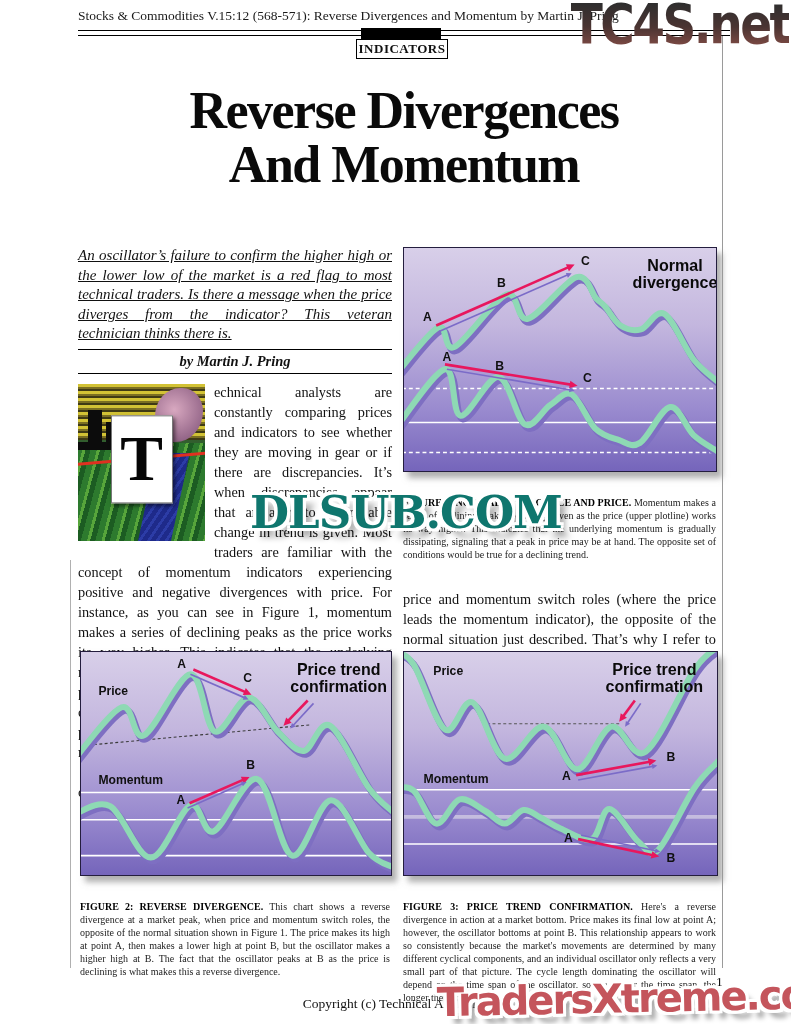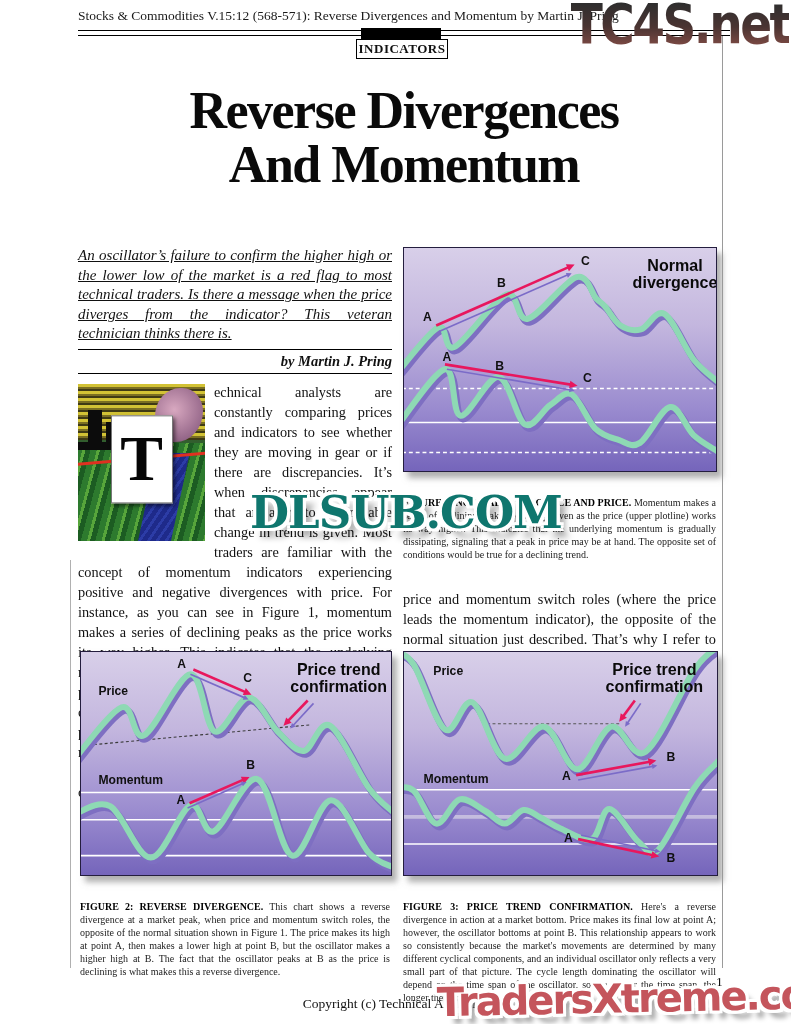--- a/index.html
+++ b/index.html
@@ -21,21 +21,21 @@
            letter-spacing:.5px;line-height:18px;}
 
   
   .title{position:absolute;left:78px;top:84px;width:652px;text-align:center;
          font-weight:bold;font-size:52px;line-height:1.04;letter-spacing:-1.5px;color:#0a0a0a;}
 
   
   .col-left{position:absolute;left:78px;top:246px;width:314px;}
   .col-right{position:absolute;left:403px;top:247px;width:313px;}
   .intro{font-style:italic;font-size:15px;line-height:1.3;text-align:justify;margin:0;text-decoration:underline;}
-  .byline{border-top:1.2px solid #000;border-bottom:1.2px solid #000;text-align:right;
+  .byline{border-top:1.2px solid #000;border-bottom:1.2px solid #000;text-align:center;
           font-weight:bold;font-style:italic;font-size:14.5px;padding:3px 0;margin:5px 0 8px;}
   .bodytext{font-size:14.3px;line-height:1.4;text-align:justify;margin:0;}
   .p-indent{text-indent:14px;}
 
   
   .art{position:relative;float:left;width:127px;height:157px;margin:2px 9px 2px 0;
        background:linear-gradient(180deg,#4a4418 0%,#306030 40%,#1c5c22 100%);overflow:hidden;}
   .art-sky{position:absolute;left:0;top:0;right:0;height:36%;
        background:repeating-linear-gradient(180deg,#d2c235 0 3px,#7a6e22 3px 5px,#3f3a14 5px 7px);}
   .art-blob{position:absolute;right:2px;top:4px;width:48px;height:54px;border-radius:55% 45% 60% 40%;

